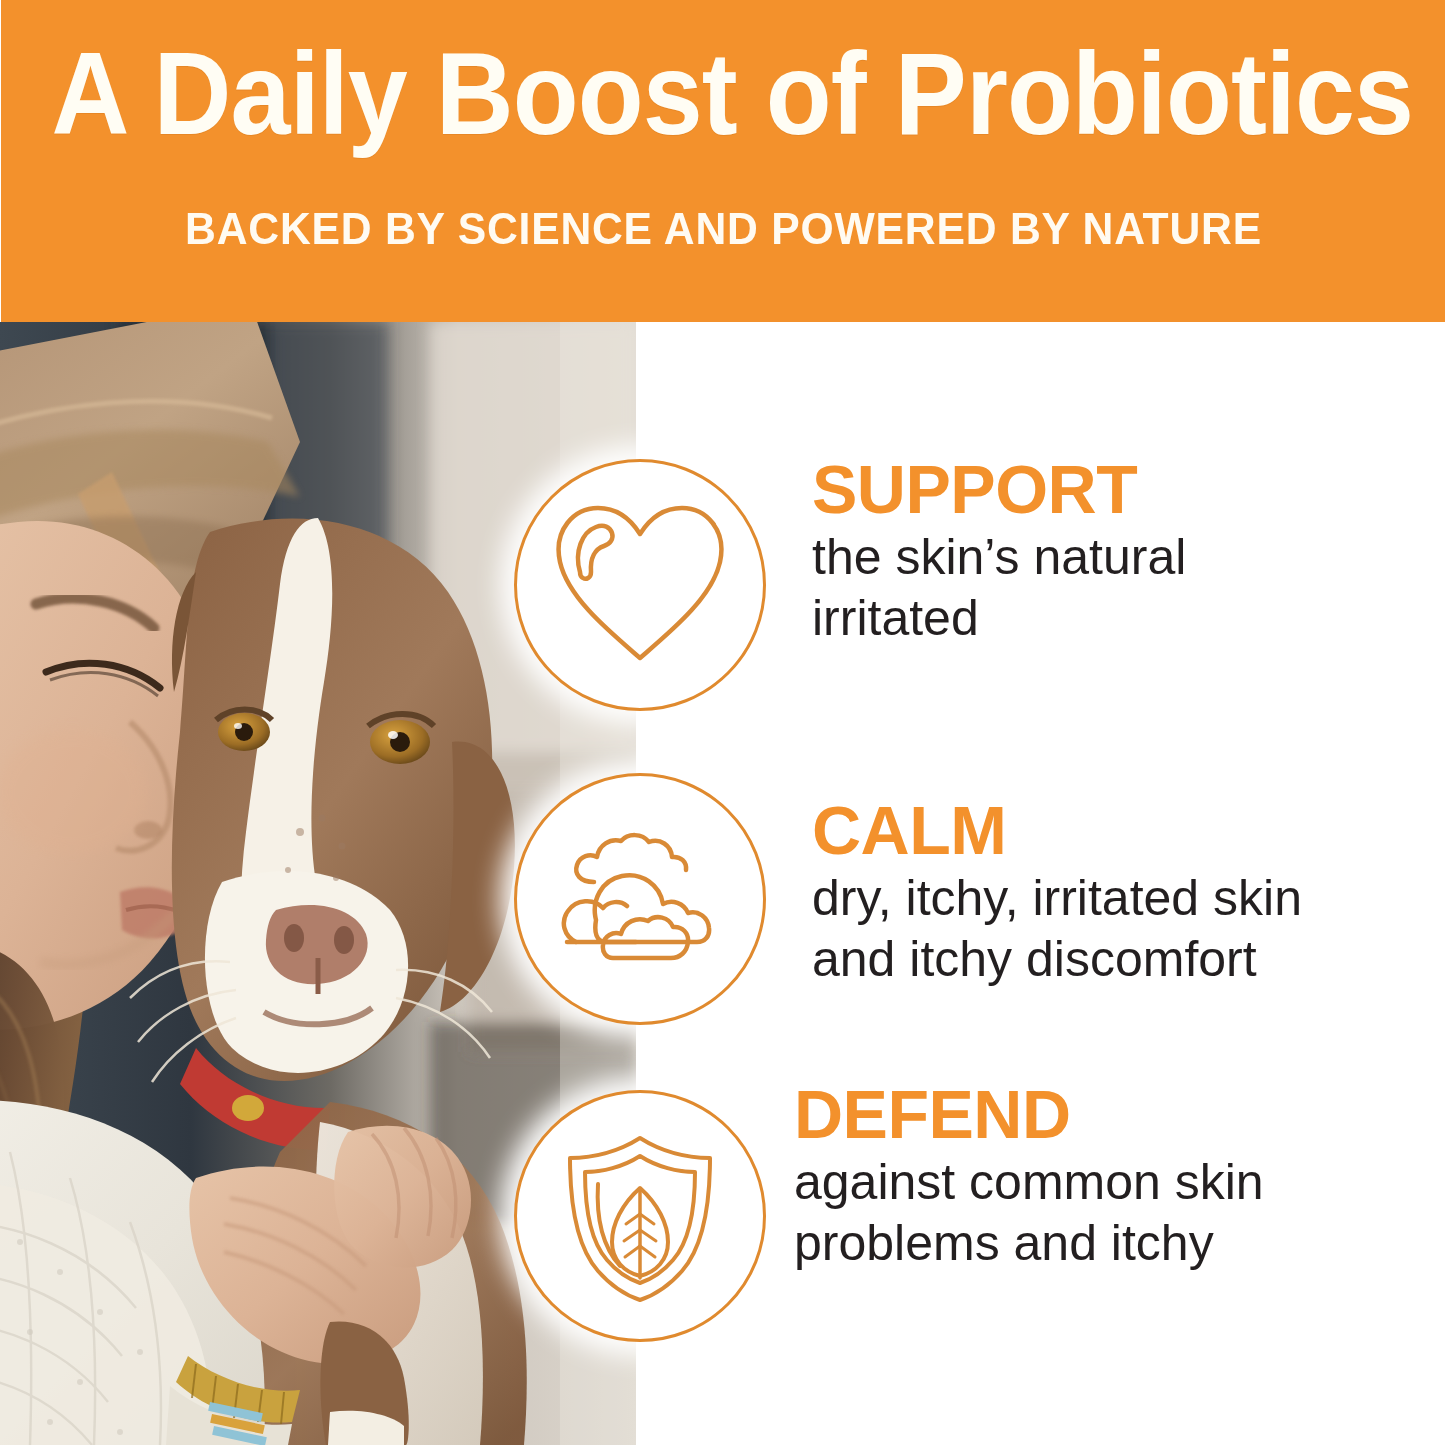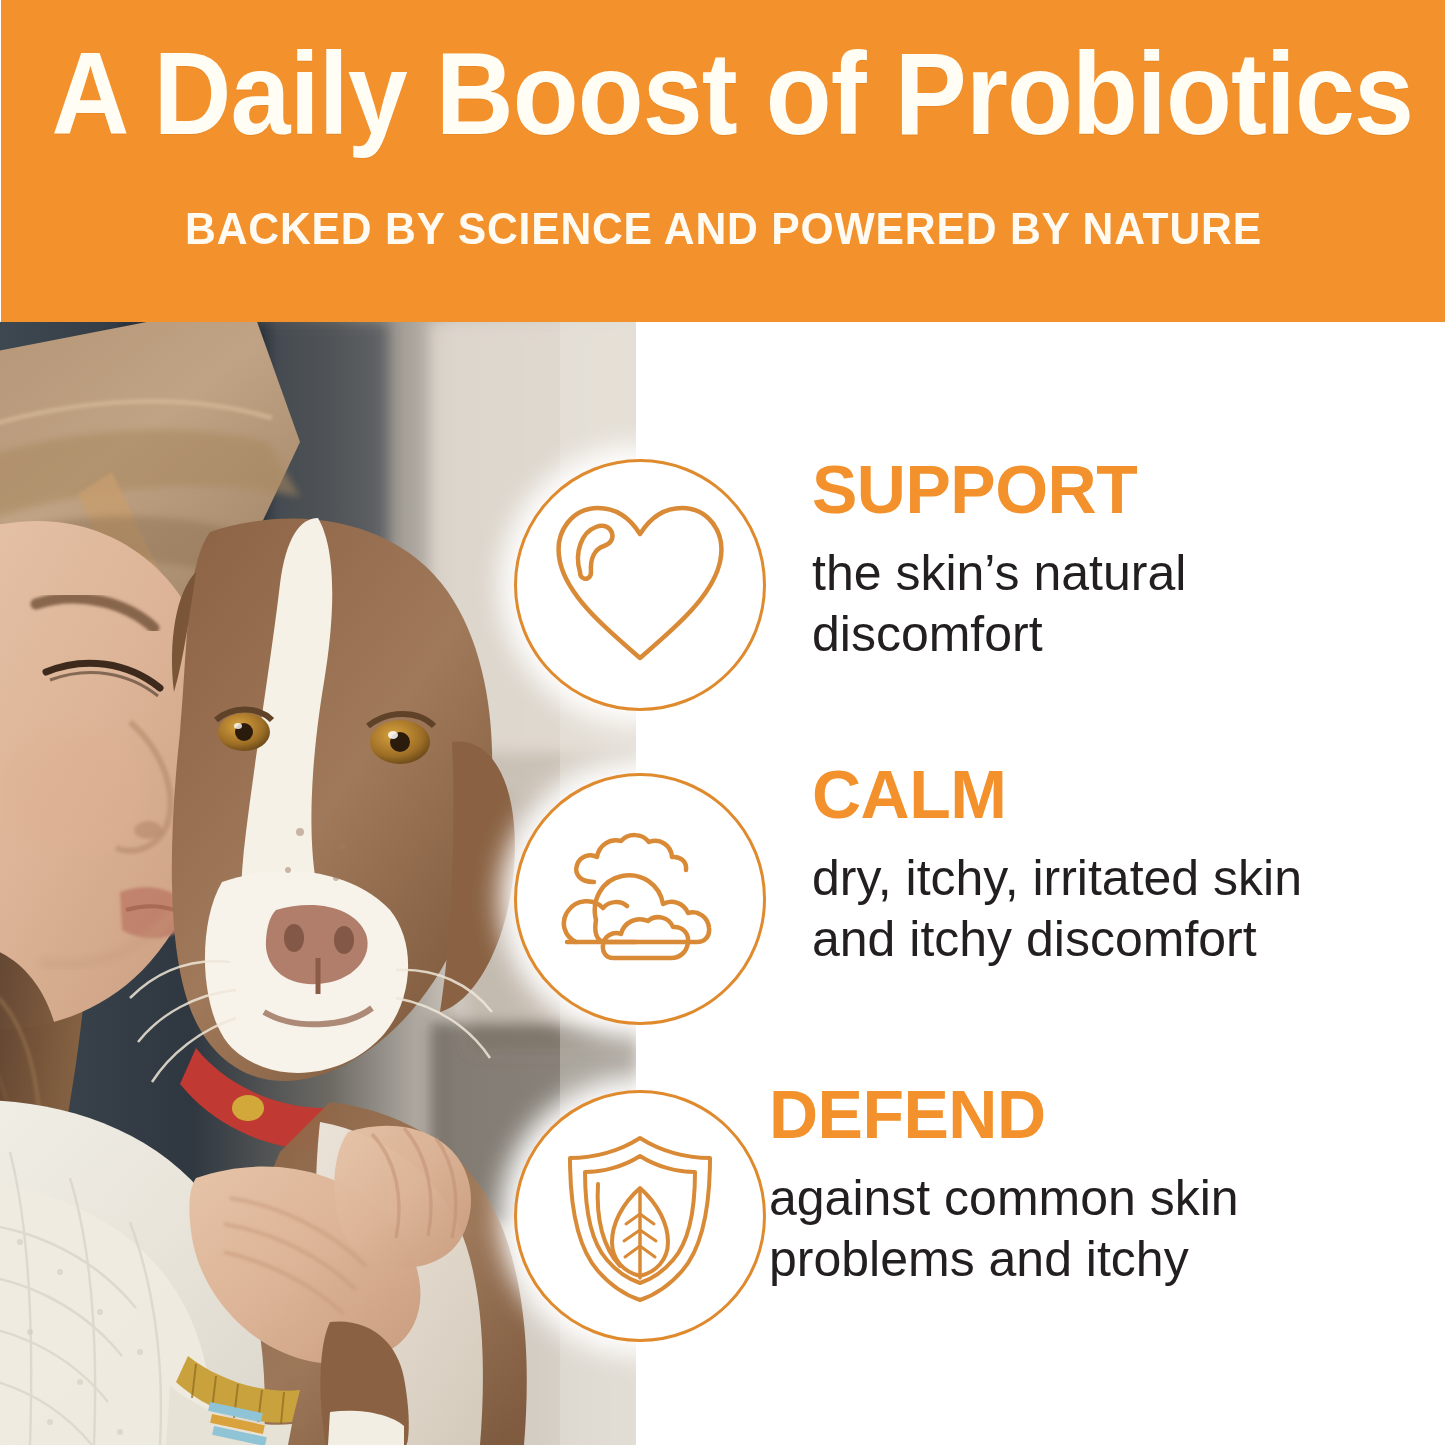--- a/index.html
+++ b/index.html
@@ -51,21 +51,21 @@
     display:flex; align-items:center; justify-content:center;
   }
   .badge svg { display:block; }
   .btext { position:absolute; }
   .btitle {
     color:#F3912C; font-weight:700; font-size:68px;
     line-height:1.0; letter-spacing:-.5px; white-space:nowrap;
   }
   .bbody {
     color:#231F20; font-weight:400; font-size:50px;
-    line-height:1.22; margin-top:20px;
+    line-height:1.22; margin-top:4px;
   }
   .bbody .ln { display:block; white-space:nowrap; }
 </style>
 </head>
 <body>
 
 <div class="header">
   <div class="headline">A Daily Boost of Probiotics</div>
   <div class="subhead">BACKED BY SCIENCE AND POWERED BY NATURE</div>
 </div>
@@ -297,42 +297,42 @@
   <div class="badge" style="left:514px; top:459px;">
     <svg width="180" height="170" viewBox="0 0 180 170">
       <path d="M90 158 C60 132 18 98 10 62 C3 30 24 8 48 8 C66 8 80 18 90 34 C100 18 114 8 132 8 C156 8 177 30 170 62 C162 98 120 132 90 158 Z" fill="none" stroke="#D98A36" stroke-width="4.5" stroke-linejoin="round"></path>
       <path d="M30 72 C24 52 32 32 46 27 C54 24 60 27 62 33 C64 39 60 44 54 46 C45 49 40 58 41 72 C41 78 36 80 33 78 C31 77 30 75 30 72 Z" fill="none" stroke="#D98A36" stroke-width="4.5" stroke-linejoin="round"></path>
     </svg>
   </div>
   <div class="btext" style="left:812px; top:455px; width:600px;">
     <div class="btitle">SUPPORT</div>
     <div class="bbody">
       <span class="ln">the skin’s natural</span>
-      <span class="ln">discomfort</span>
+      <span class="ln">irritated</span>
     </div>
   </div>
 </div>
 
 <div class="benefit">
   <div class="badge" style="left:514px; top:773px;">
     <svg width="180" height="150" viewBox="0 0 180 150">
       <g fill="none" stroke="#D98A36" stroke-width="4.5" stroke-linejoin="round" stroke-linecap="round">
 
         <path d="M44 58 C30 58 24 50 27 41 C30 32 40 29 47 33 C49 21 60 14 71 17 C78 9 92 9 99 18 C110 14 121 21 122 33 C131 32 137 38 136 46"></path>
 
         <path d="M46 96 C41 76 52 56 72 52 C92 48 110 61 113 80 C122 75 134 79 138 89 C148 86 158 93 159 104 C160 112 155 118 147 118 L56 118 C46 118 44 108 46 96 Z"></path>
 
         <path d="M26 118 C14 112 10 98 18 87 C26 75 44 74 53 84 C59 77 70 76 77 82"></path>
         <path d="M17 118 L86 118"></path>
 
         <path d="M63 134 C56 134 52 128 53 121 C54 112 63 107 71 110 C74 98 87 92 98 97 C106 90 119 93 123 103 C132 102 139 109 138 118 C137 128 130 134 121 134 Z"></path>
       </g>
     </svg>
   </div>
-  <div class="btext" style="left:812px; top:760px; width:620px;">
+  <div class="btext" style="left:812px; top:796px; width:620px;">
     <div class="btitle">CALM</div>
     <div class="bbody">
       <span class="ln">dry, itchy, irritated skin</span>
       <span class="ln">and itchy discomfort</span>
     </div>
   </div>
 </div>
 
 <div class="benefit">
   <div class="badge" style="left:514px; top:1090px;">
@@ -351,20 +351,20 @@
           <path d="M90 88 L76 98"></path>
             <path d="M90 88 L104 98"></path>
           <path d="M90 104 L74 115"></path>
             <path d="M90 104 L106 115"></path>
           <path d="M90 120 L75 131"></path>
             <path d="M90 120 L105 131"></path>
         </g>
       </g>
     </svg>
   </div>
-  <div class="btext" style="left:769px; top:1080px; width:620px;">
+  <div class="btext" style="left:794px; top:1080px; width:620px;">
     <div class="btitle">DEFEND</div>
     <div class="bbody">
       <span class="ln">against common skin</span>
       <span class="ln">problems and itchy</span>
     </div>
   </div>
 </div>
 
 </body></html>

